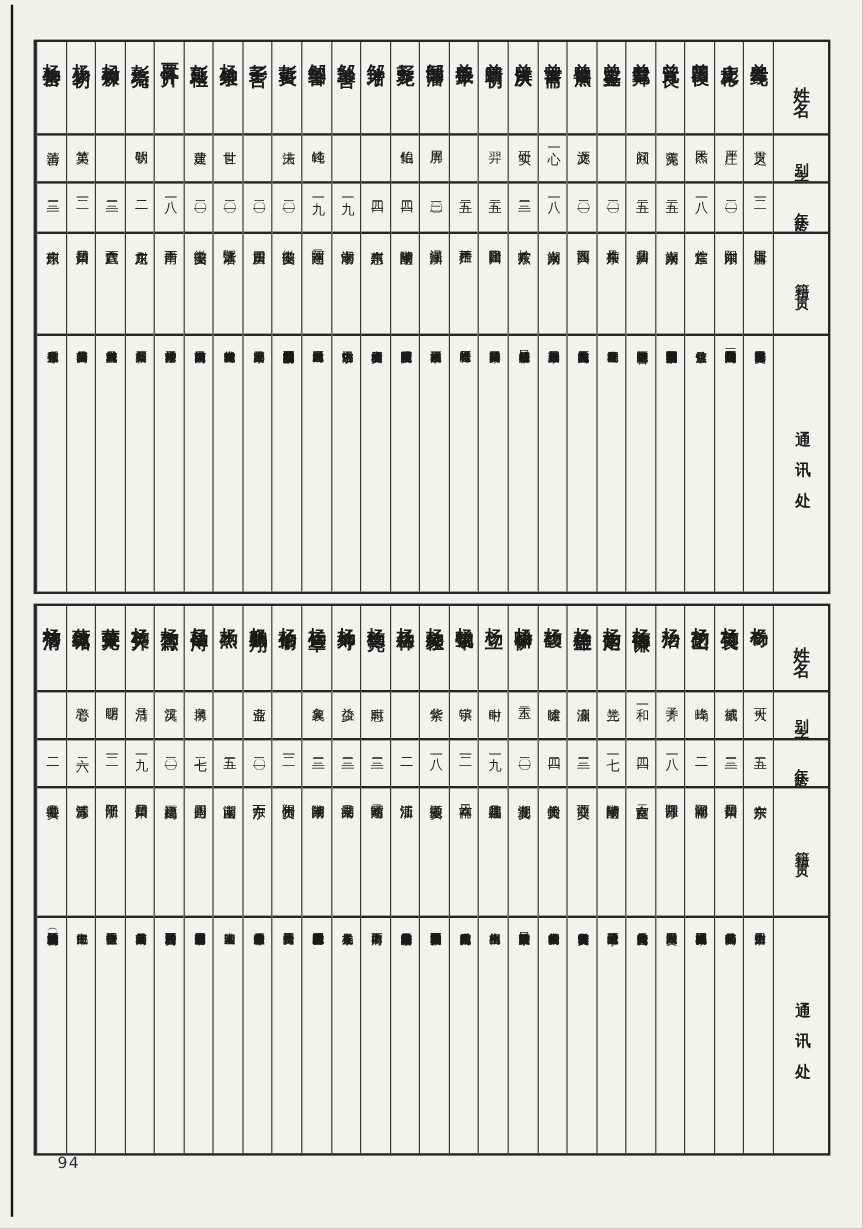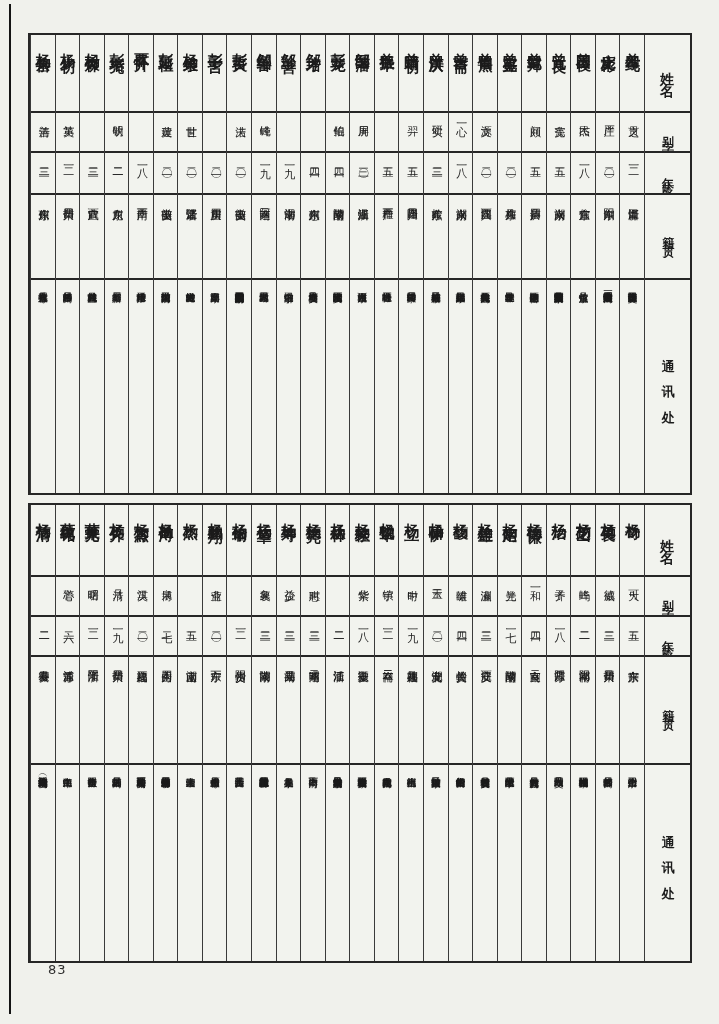--- a/index.html
+++ b/index.html
@@ -418,15 +418,15 @@
       </div>
       <div class="col pcol">
         <div class="cell name">杨节清</div>
         <div class="cell zi"></div>
         <div class="cell age">二二</div>
         <div class="cell native">安徽寿县</div>
         <div class="cell addr">安徽蚌埠正阳关八坊街杨宅（政治）</div>
       </div>
     </div>
 
-  <div class="page-number">83</div>
+  <div class="page-number">94</div>
 
 </div>
 
 </body></html>

